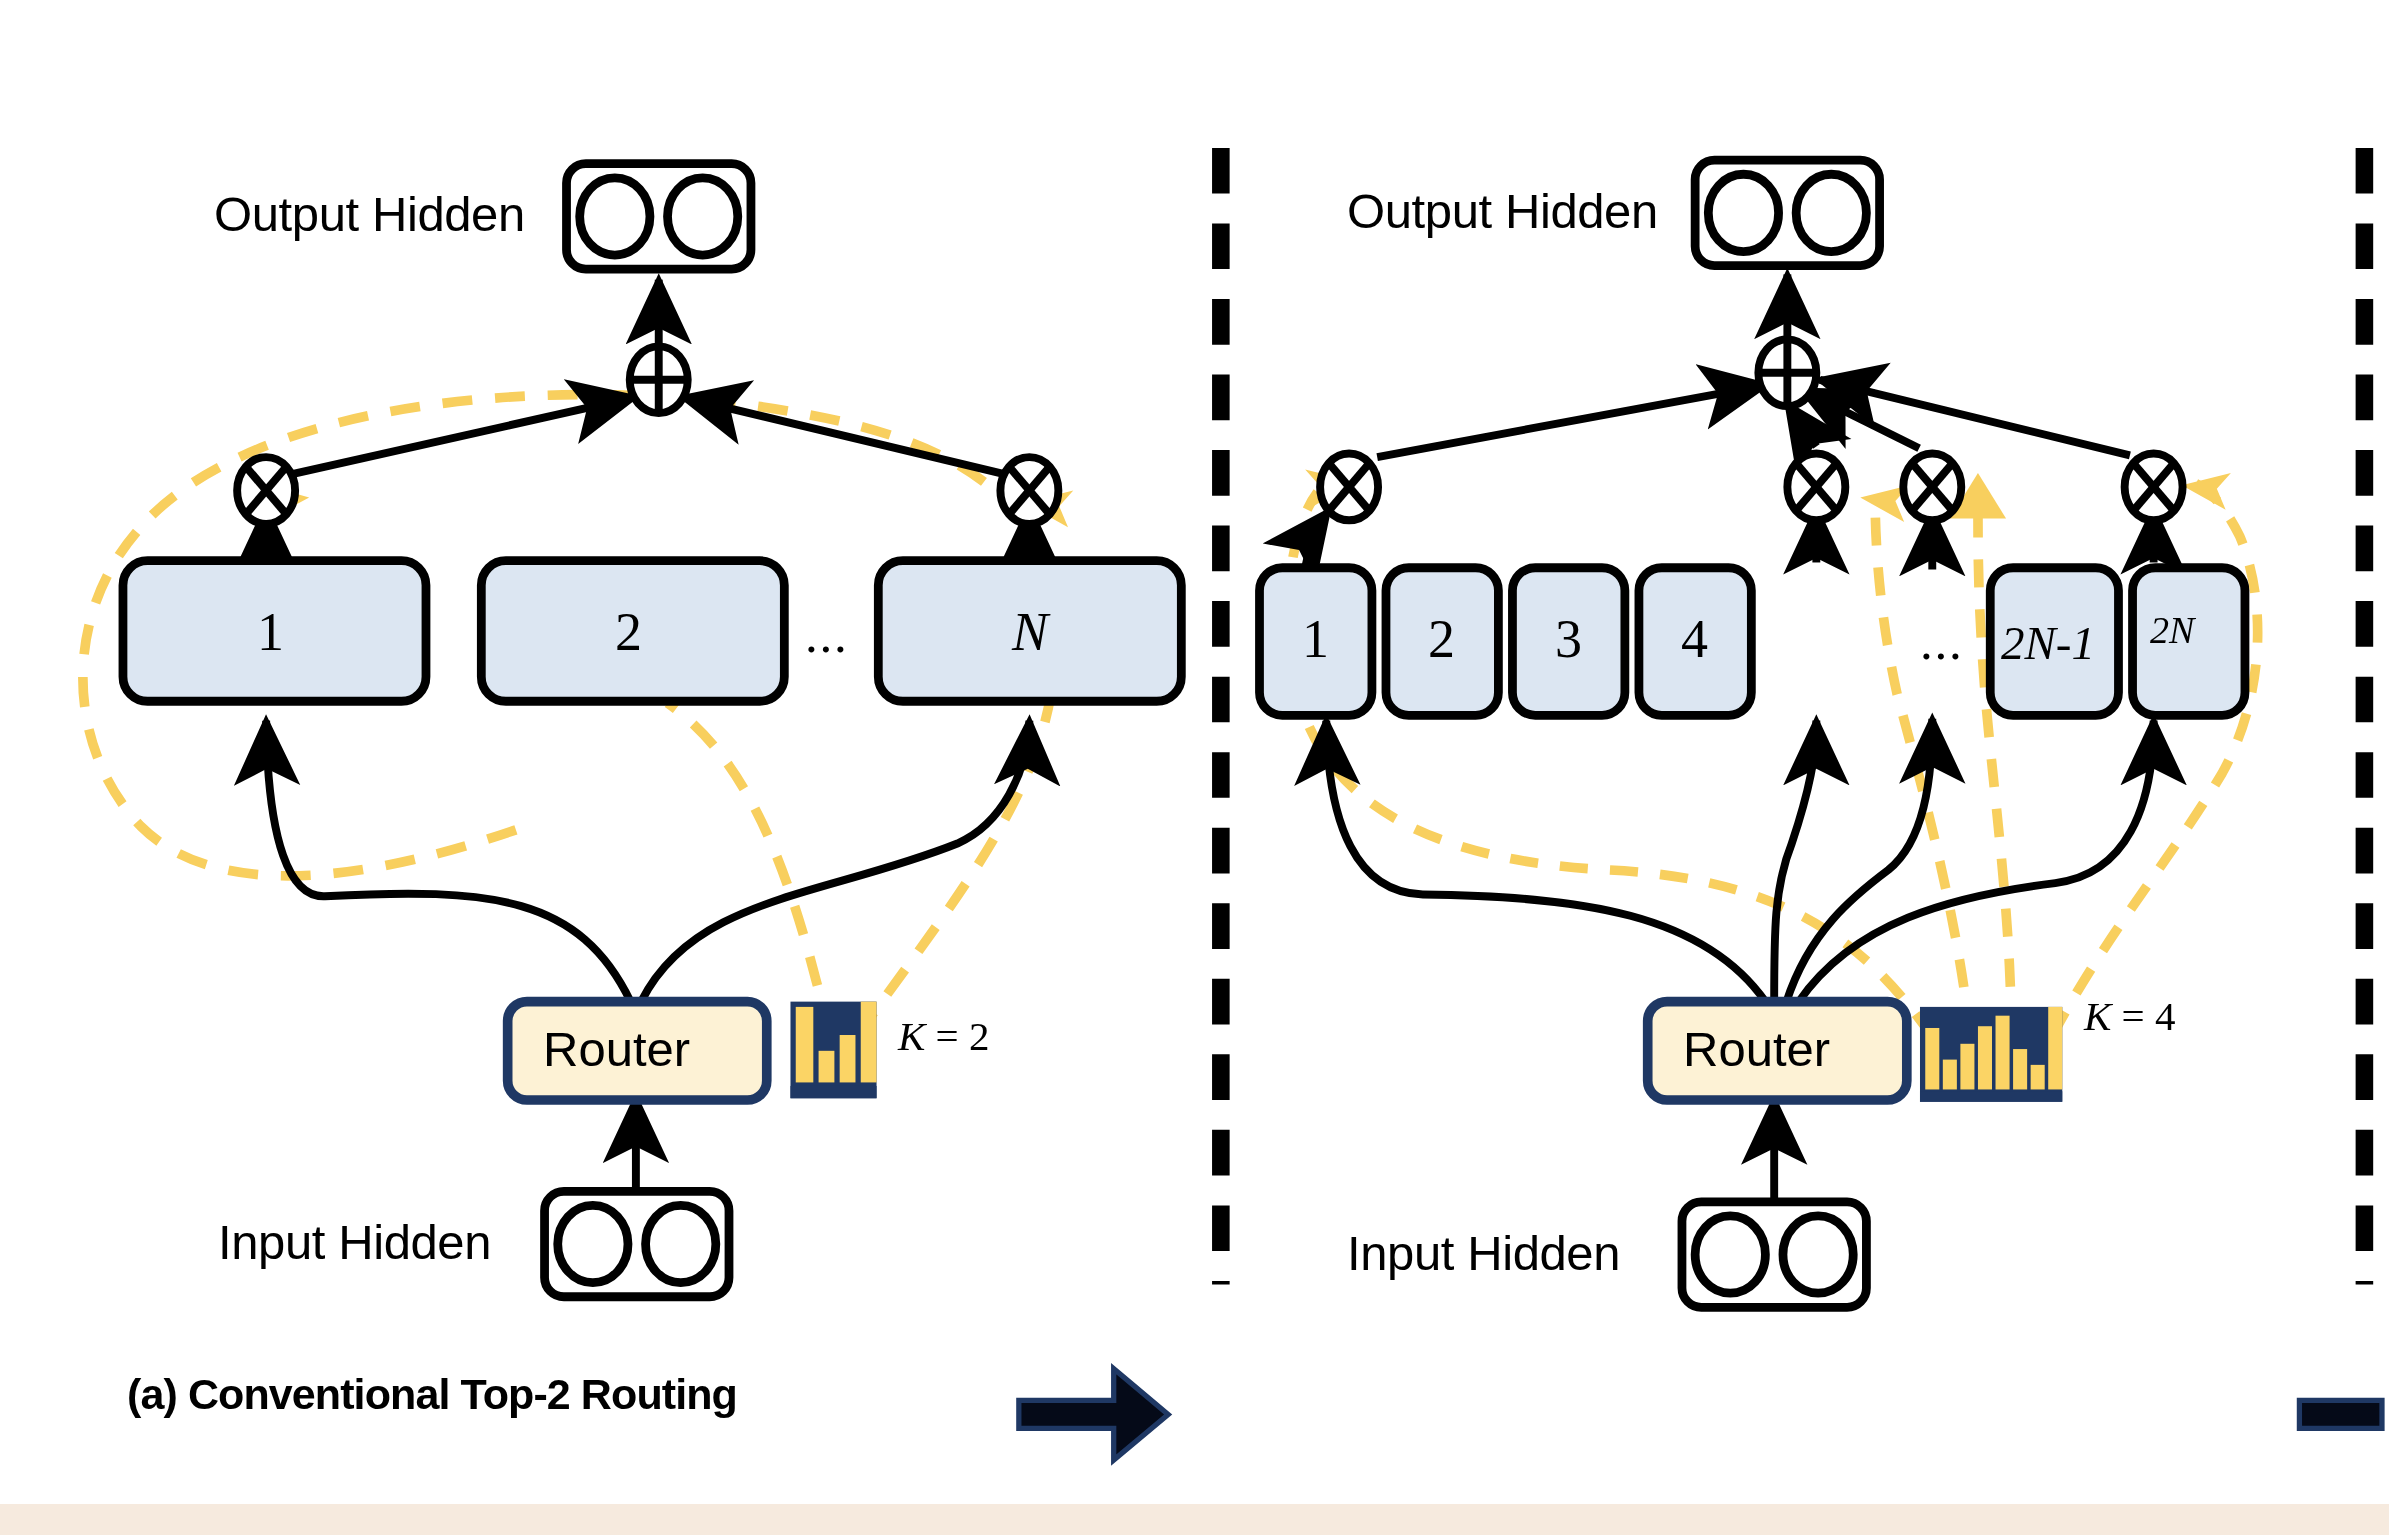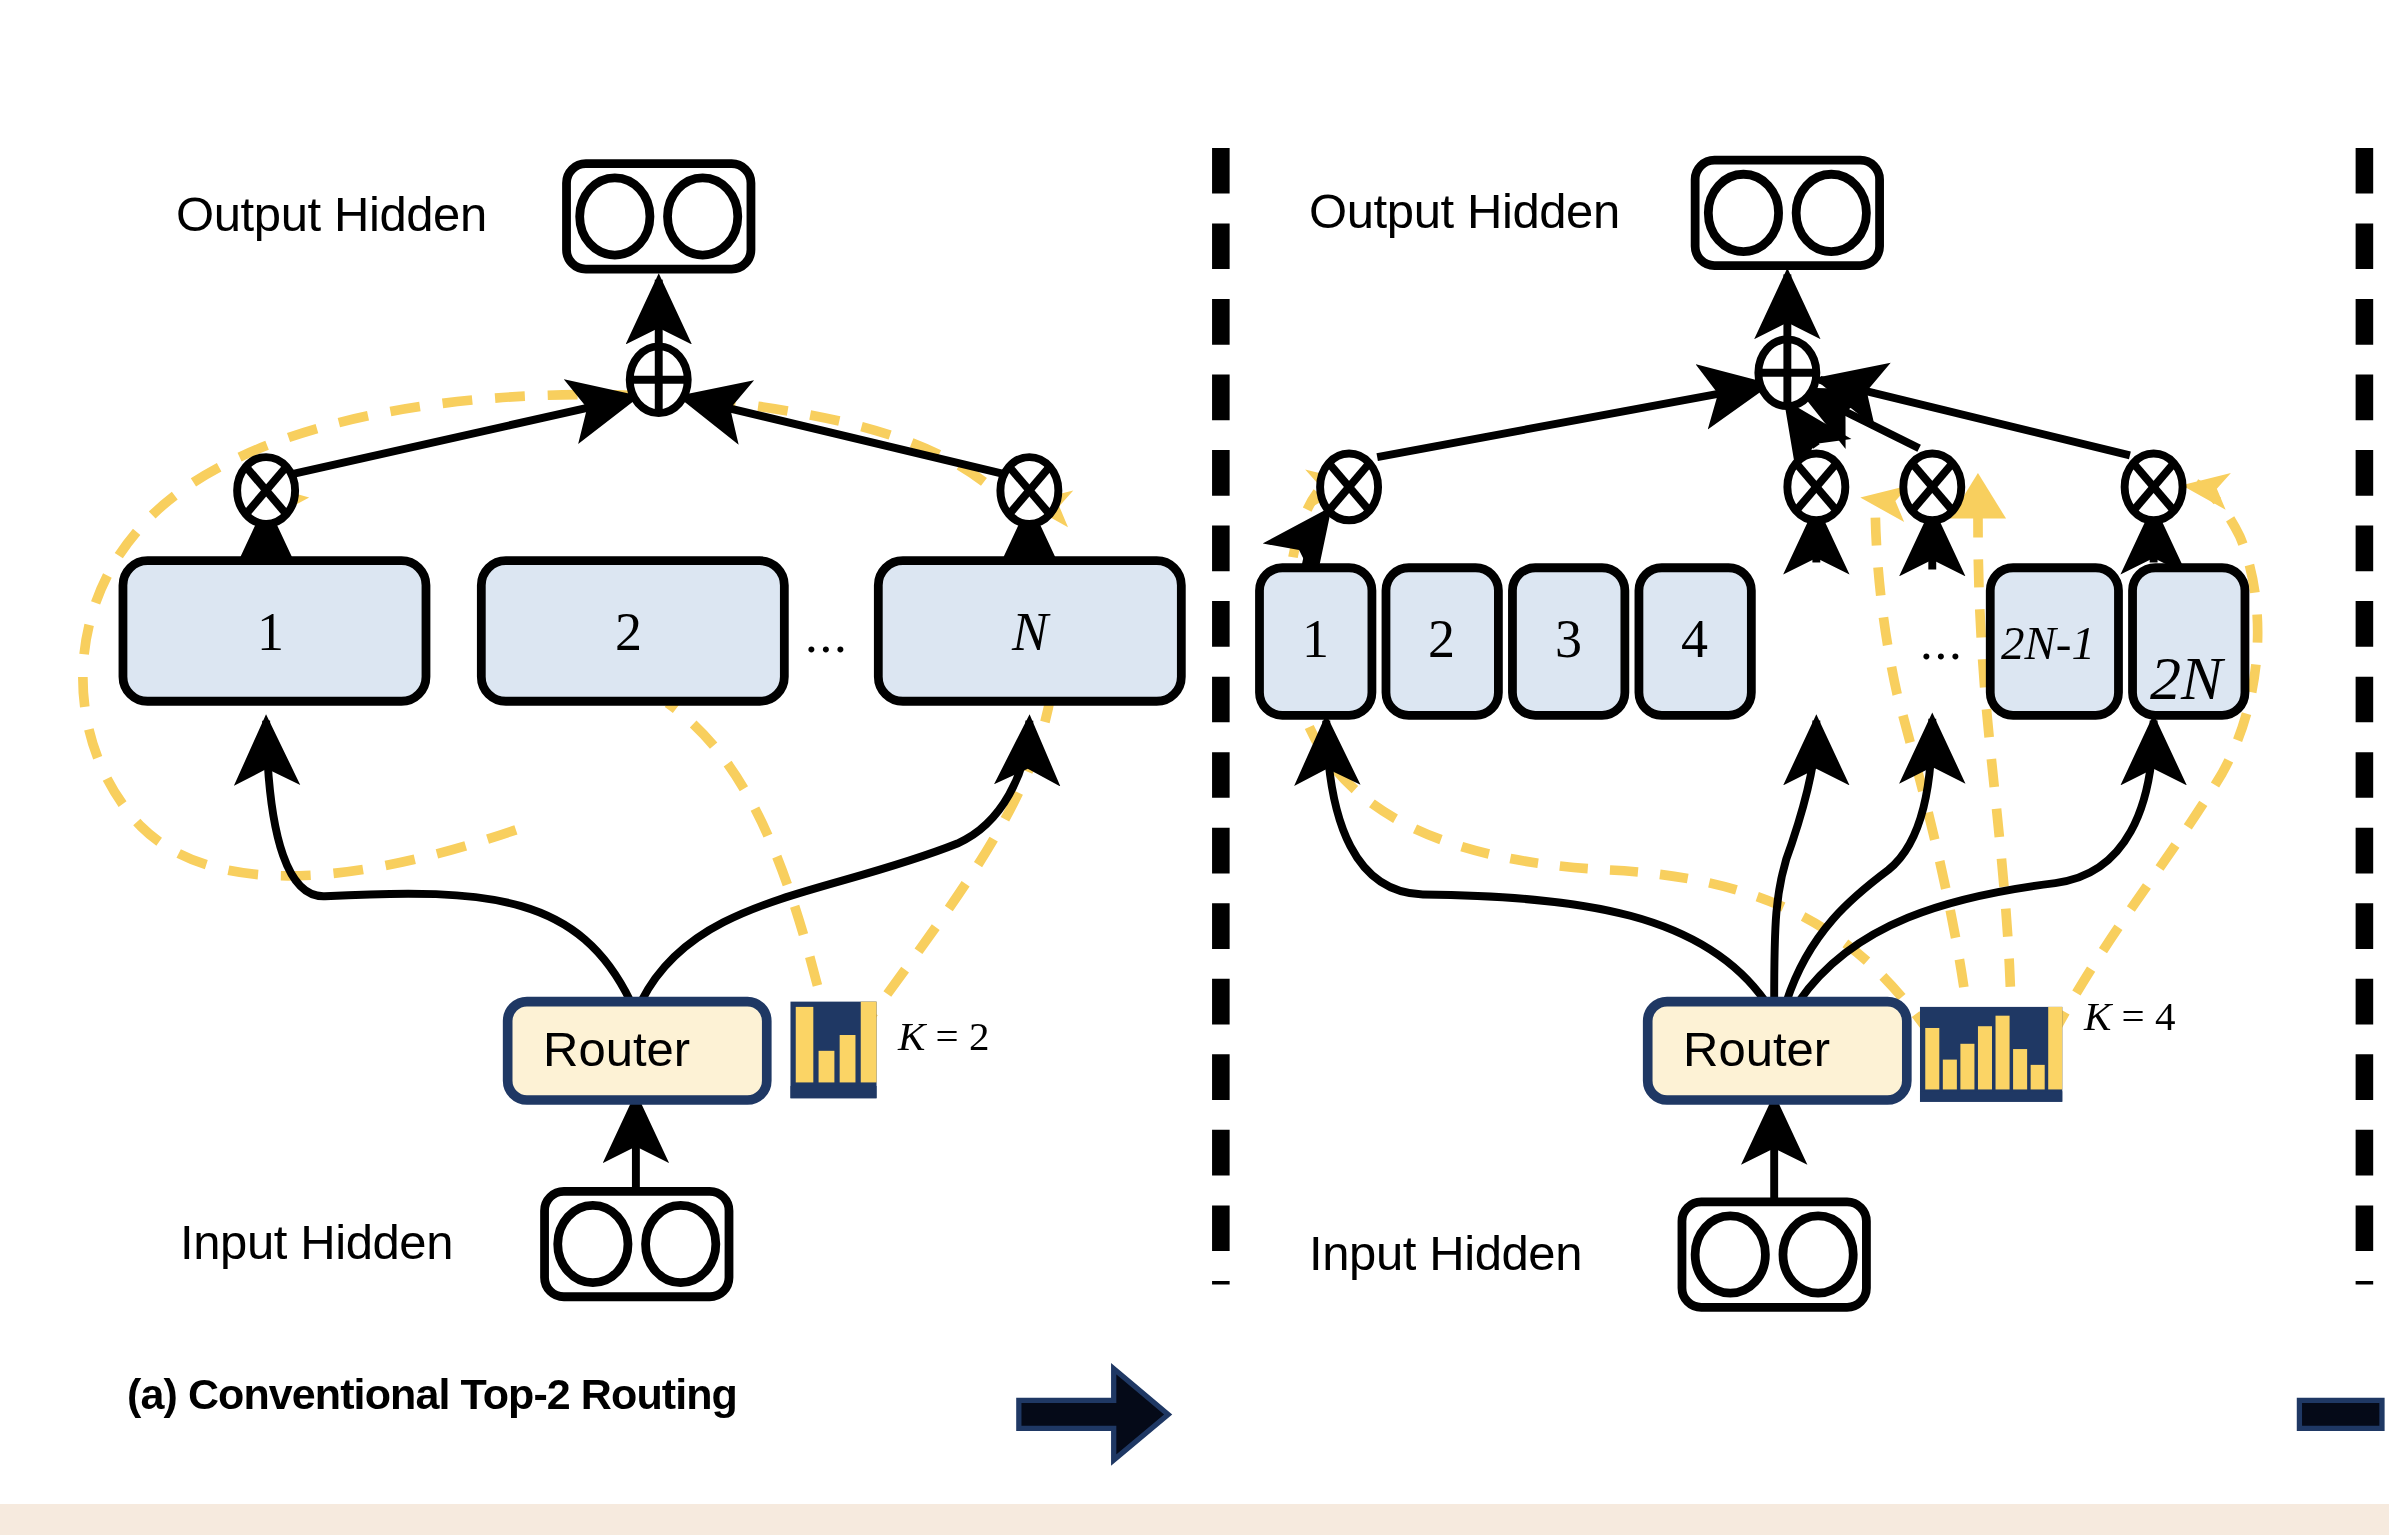--- a/index.html
+++ b/index.html
@@ -1,21 +1,21 @@
 <!DOCTYPE html>
 <html style="font-size:14px"><head>
 <meta charset="utf-8">
 <style>
   html,body{margin:0;padding:0;background:#ffffff;}
   body{width:2389px;height:1536px;position:relative;overflow:hidden;
        font-family:"Liberation Sans",sans-serif;}
   #stage{position:absolute;left:0;top:0;width:2389px;height:1536px;background:#fff;}
   svg.layer{position:absolute;left:0;top:0;width:2389px;height:1536px;overflow:visible;}
   .lbl{position:absolute;white-space:nowrap;color:#000;}
-  .hidden-lbl{font-size:49px;font-family:"Liberation Sans",sans-serif;letter-spacing:-0.4px;}
+  .hidden-lbl{font-size:49px;font-family:"Liberation Sans",sans-serif;letter-spacing:-0.4px;margin-left:38px;}
   .caption{font-size:43px;font-weight:bold;font-family:"Liberation Sans",sans-serif;letter-spacing:-0.9px;}
   .kmath{font-family:"Liberation Serif",serif;font-style:italic;font-size:41px;}
   .kmath .eq{font-style:normal;}
   .expert-txt{font-family:"Liberation Serif",serif;font-size:54px;}
   .expert-txt.ital{font-style:italic;}
   .dots{font-family:"Liberation Serif",serif;font-size:51px;letter-spacing:1.8px;}
   .router-txt{font-size:49px;font-family:"Liberation Sans",sans-serif;text-align:center;}
   .bottomband{position:absolute;left:0;top:1504px;width:2389px;height:32px;background:#f6eade;}
 </style>
 </head>
@@ -268,21 +268,21 @@
   <div class="lbl caption" style="left:127px;top:1370px;">(a) Conventional Top-2 Routing</div>
 
   <div class="lbl hidden-lbl" style="left:1309px;top:183px;">Output Hidden</div>
   <div class="lbl hidden-lbl" style="left:1309px;top:1225px;">Input Hidden</div>
 
   <div class="lbl expert-txt" style="left:1302px;top:608px;">1</div>
   <div class="lbl expert-txt" style="left:1428px;top:608px;">2</div>
   <div class="lbl expert-txt" style="left:1555px;top:608px;">3</div>
   <div class="lbl expert-txt" style="left:1681px;top:608px;">4</div>
   <div class="lbl expert-txt ital" style="left:2001px;top:608px;font-size:47px;margin-top:8px;">2N-1</div>
-  <div class="lbl expert-txt ital" style="left:2150px;top:643px;font-size:62px;">2N</div>
+  <div class="lbl expert-txt ital" style="left:2150px;top:608px;font-size:38px;">2N</div>
   <div class="lbl dots" style="left:1920px;top:613px;">...</div>
 
   <div class="lbl router-txt" style="left:1683px;top:1021px;">Router</div>
 
   <div class="lbl kmath" style="left:2084px;top:992px;">
     <span>K</span><span class="eq">&nbsp;</span><span class="eq">=</span><span class="eq">&nbsp;</span><span class="eq">4</span>
   </div>
 
 
   <div class="bottomband"></div>

